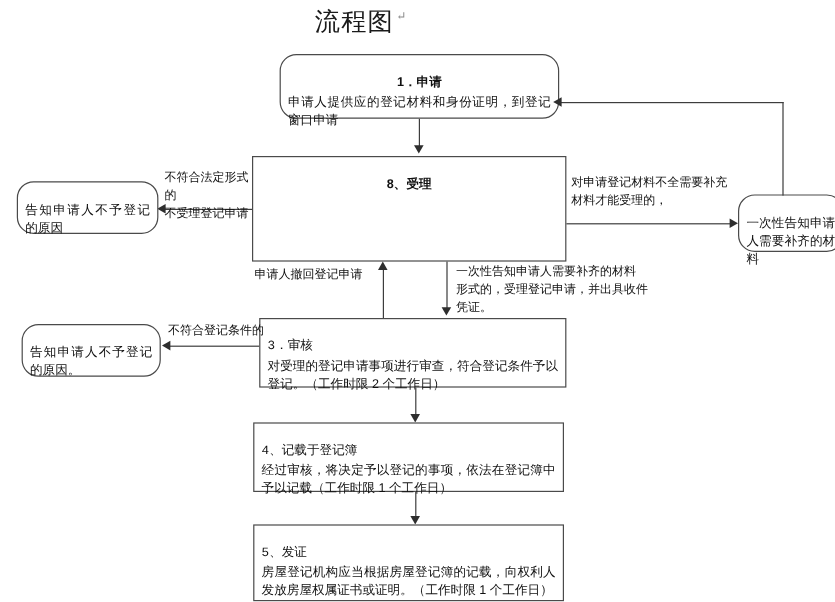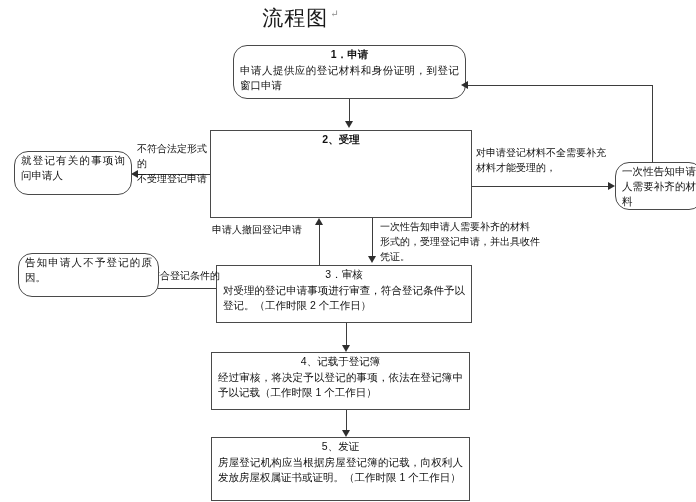--- a/index.html
+++ b/index.html
@@ -37,37 +37,38 @@
 
   
   .node {
     position: absolute;
     box-sizing: border-box;
     border: 1px solid #4a4a4a;
     background: #ffffff;
     color: #111111;
     font-size: 10.5px;
     line-height: 1.45;
-    padding: 1px 6px;
+    padding: 16px 6px;
   }
   .node.rounded {
     border-radius: 14px;
   }
   .node .hdr {
     text-align: center;
     font-weight: bold;
     display: block;
     margin-bottom: 1px;
   }
   .node .hdr-left {
-    text-align: center;
+    text-align: left;
     font-weight: normal;
     display: block;
     margin-bottom: 1px;
     color: #111;
+    font-family: Liberation Mono, monospace;
   }
   .node .body {
     display: block;
     text-align: justify;
   }
 
   
   .elabel {
     position: absolute;
     font-size: 10px;
@@ -121,30 +122,30 @@
 
   <div class="node rounded" style="left:233px; top:45px; width:233px; height:54px;">
     <span class="hdr">1．申请</span>
     <span class="body">申请人提供应的登记材料和身份证明，到登记窗口申请</span>
   </div>
 
   <div class="line vline" style="left:349px; top:99px; height:24px;"></div>
   <div class="arrow arrow-down" style="left:345px; top:121px;"></div>
 
   <div class="node" style="left:210px; top:130px; width:262px; height:88px;">
-    <span class="hdr">2、受理</span>
+    <span class="hdr">8、受理</span>
   </div>
 
   <div class="line hline" style="left:136px; top:174px; width:74px;"></div>
   <div class="arrow arrow-left" style="left:131px; top:170px;"></div>
   <div class="elabel" style="left:137px; top:141px; width:76px;">不符合法定形式的
 不受理登记申请</div>
 
   <div class="node rounded" style="left:14px; top:151px; width:118px; height:44px;">
-    <span class="body">就登记有关的事项询问申请人</span>
+    <span class="body">告知申请人不予登记的原因</span>
   </div>
 
   <div class="line hline" style="left:472px; top:186px; width:140px;"></div>
   <div class="arrow arrow-right" style="left:608px; top:182px;"></div>
   <div class="elabel" style="left:476px; top:145px; width:130px;">对申请登记材料不全需要补充
 材料才能受理的，</div>
 
   <div class="node rounded" style="left:615px; top:162px; width:88px; height:48px;">
     <span class="body">一次性告知申请人需要补齐的材料</span>
   </div>
@@ -165,21 +166,21 @@
 
   <div class="node" style="left:216px; top:265px; width:256px; height:58px;">
     <span class="hdr-left">3．审核</span>
     <span class="body">对受理的登记申请事项进行审查，符合登记条件予以登记。（工作时限 2 个工作日）</span>
   </div>
 
   <div class="line hline" style="left:140px; top:288px; width:76px;"></div>
   <div class="arrow arrow-left" style="left:135px; top:284px;"></div>
   <div class="elabel" style="left:140px; top:268px; width:80px;">不符合登记条件的</div>
 
-  <div class="node rounded" style="left:18px; top:253px; width:141px; height:44px;">
+  <div class="node rounded" style="left:18px; top:270px; width:116px; height:44px;">
     <span class="body">告知申请人不予登记的原因。</span>
   </div>
 
   <div class="line vline" style="left:346px; top:323px; height:25px;"></div>
   <div class="arrow arrow-down" style="left:342px; top:345px;"></div>
 
   <div class="node" style="left:211px; top:352px; width:259px; height:58px;">
     <span class="hdr-left">4、记载于登记簿</span>
     <span class="body">经过审核，将决定予以登记的事项，依法在登记簿中予以记载（工作时限 1 个工作日）</span>
   </div>

